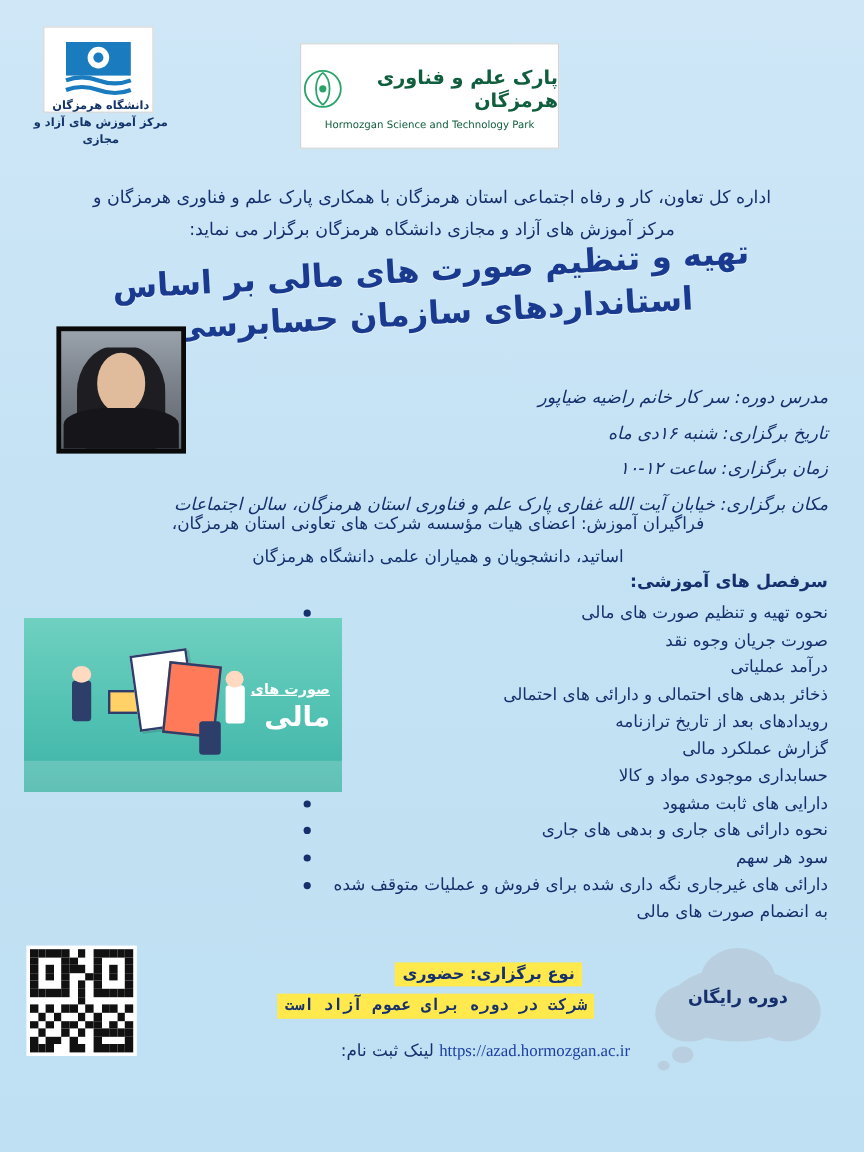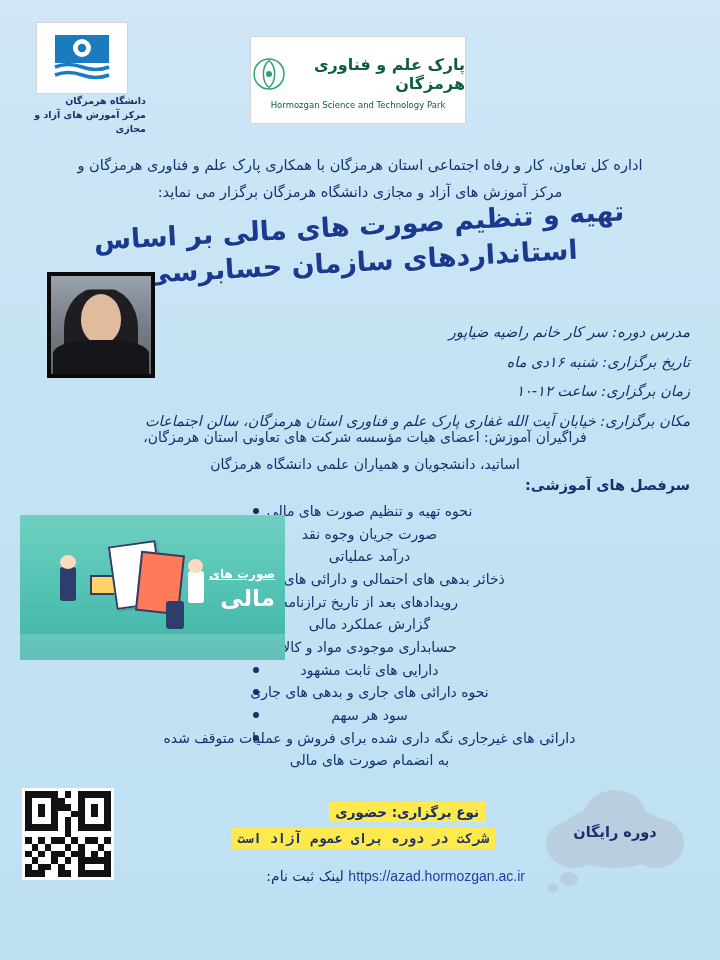--- a/index.html
+++ b/index.html
@@ -64,22 +64,23 @@
     width: 196px;
     height: 78px;
     display: flex;
     align-items: center;
     justify-content: center;
     gap: 6px;
   }
   .uni-caption {
     position: absolute;
     left: 22px;
-    top: 80px;
+    top: 68px;
     width: 124px;
+    text-align: center;
     font-size: 9.5px;
     line-height: 1.45;
     color: #14356b;
     font-weight: bold;
   }
   .mid-fa {
     font-size: 16px;
     font-weight: bold;
     color: #0f5e3d;
     letter-spacing: .5px;
@@ -226,21 +227,21 @@
     right: 30px;
     width: 655px;
     list-style: none;
     margin: 0;
     padding: 0;
     font-size: 14px;
     color: #15306c;
   }
   .syllabus li {
     position: relative;
-    text-align: center;
+    text-align: right;
     line-height: 1.62;
     padding-right: 0;
     padding-left: 14px;
   }
   .syllabus li .bullet {
     position: absolute;
     left: 218px;
     top: 8px;
     width: 6px;
     height: 6px;
@@ -373,21 +374,21 @@
     right: 195px;
     top: 868px;
     font-size: 14px;
     color: #15306c;
     white-space: nowrap;
   }
   .reg .url {
     direction: ltr;
     display: inline-block;
     color: #1b3fa0;
-    font-family: Liberation Sans, sans-serif;
+    font-family: Liberation Serif, serif;
   }
 
   
   .cloud {
     position: absolute;
     left: 540px;
     top: 780px;
     width: 150px;
     height: 110px;
   }

